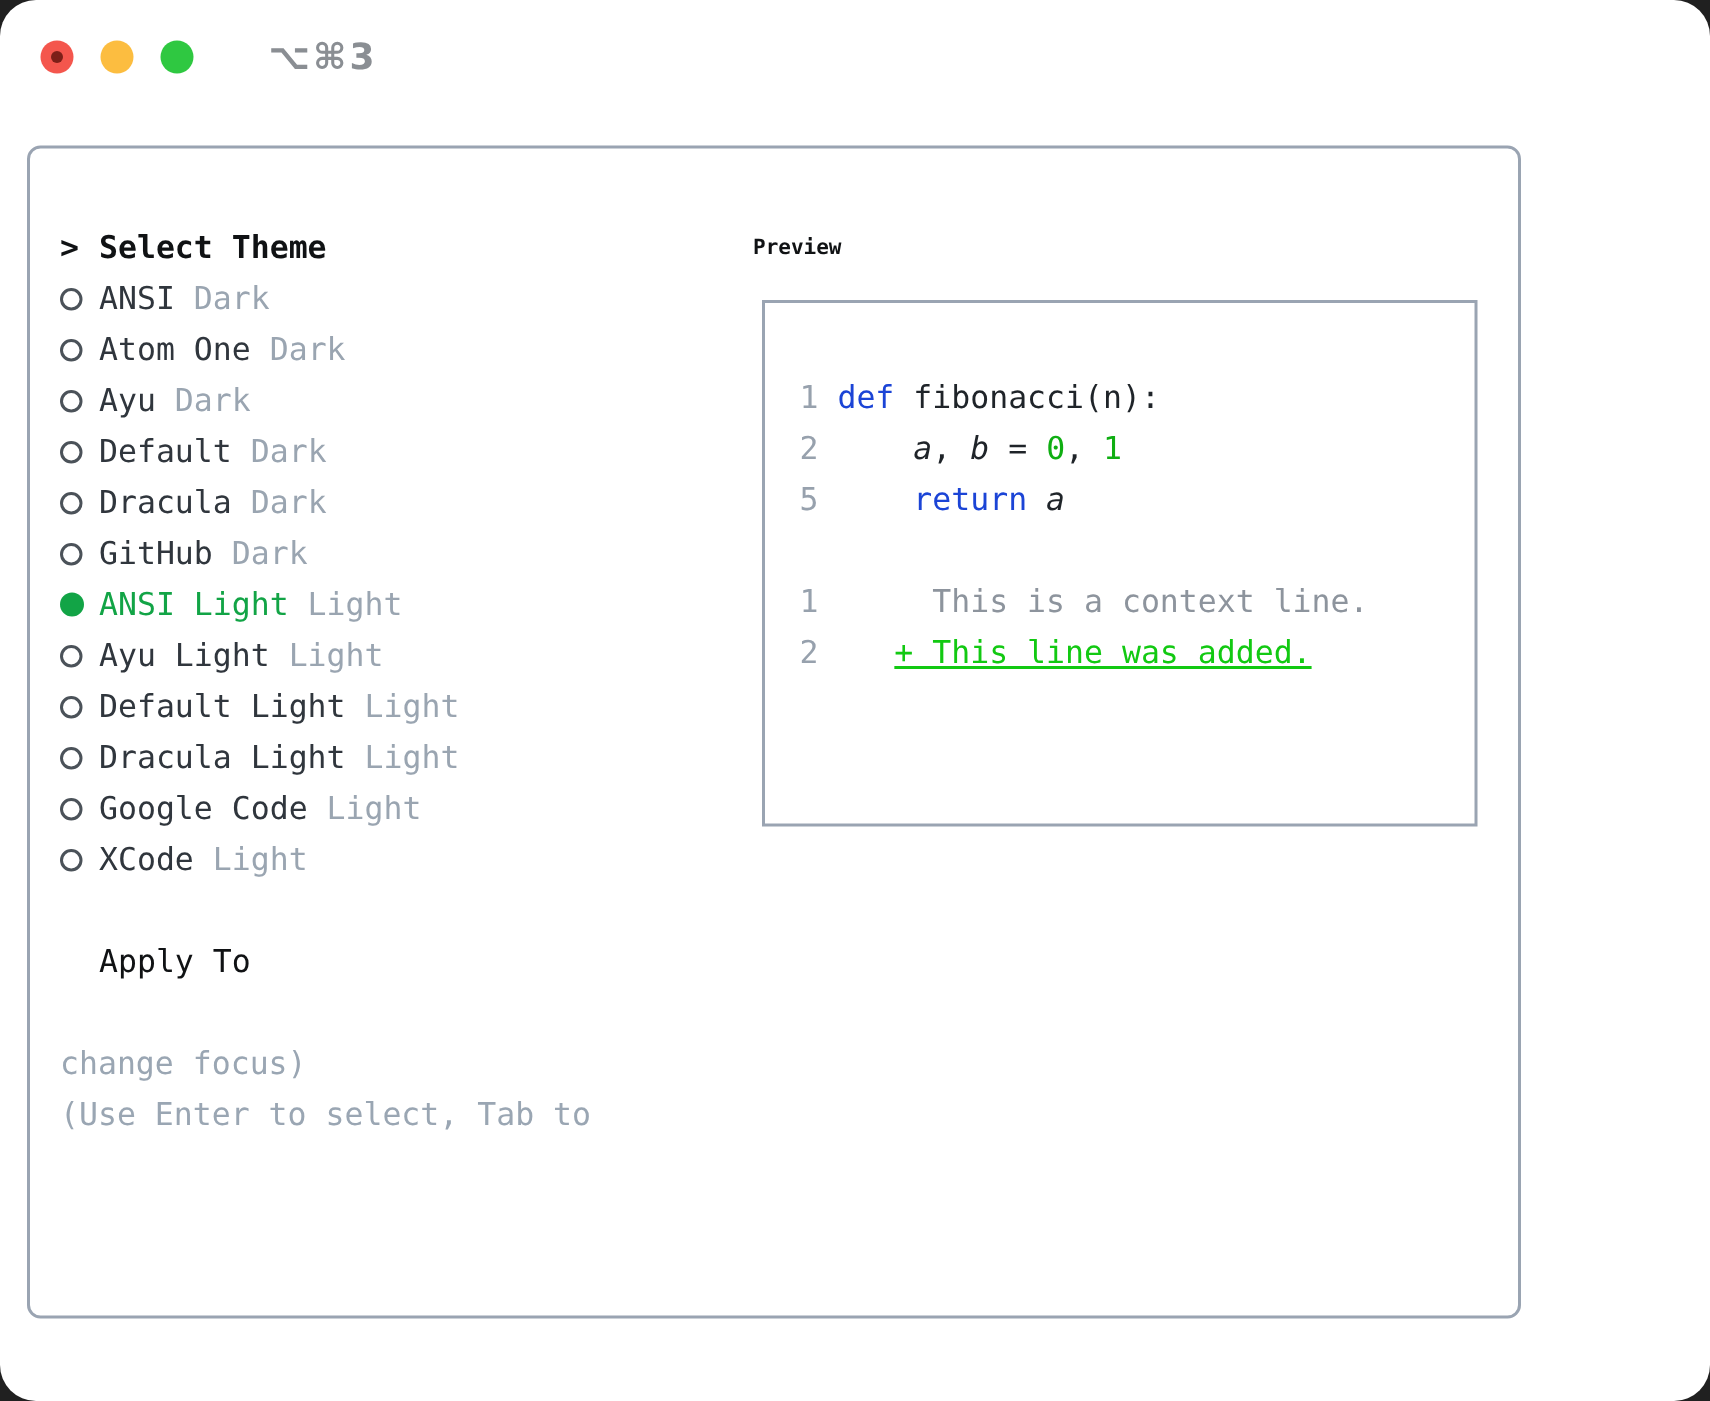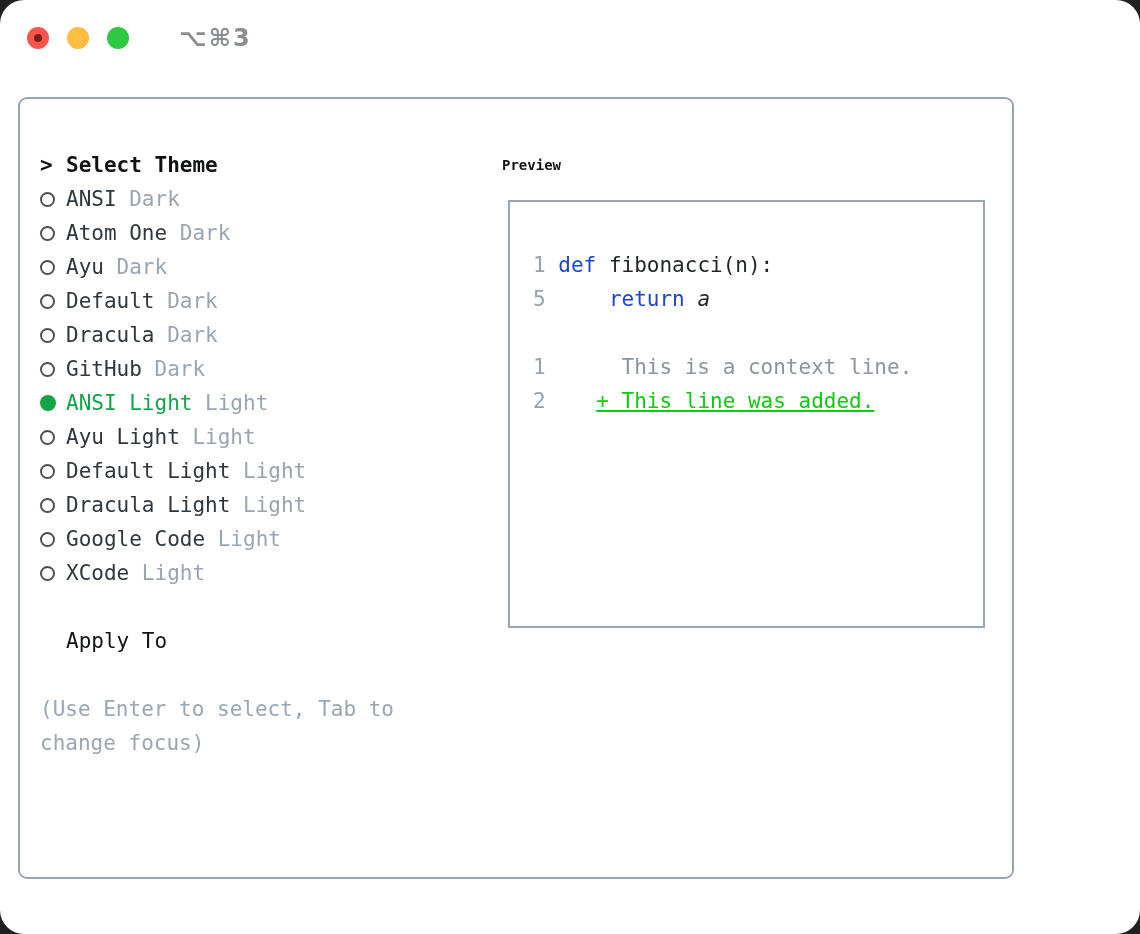--- a/index.html
+++ b/index.html
@@ -71,21 +71,21 @@
   .hint-row { color: var(--hint_gray); }
   
   .preview-title {
     position: absolute; left: 482px; top: 49px;
     height: 34px; line-height: 34px;
     font-size: 14px; font-weight: bold; color: var(--header_black);
     white-space: pre;
   }
   .preview-box {
     position: absolute; left: 488px; top: 101px;
-    width: 477px; height: 428px;
+    width: 477px; height: 351px;
     border: 2px solid var(--border_gray);
     box-sizing: border-box;
     padding: 46px 0 0 23px;
     background: #ffffff;
     overflow: hidden;
   }
   .pline {
     height: 34px; line-height: 34px;
     font-size: 21px; white-space: pre;
   }
@@ -139,29 +139,30 @@
       <div class="gap-row"></div>
 
       <div class="row">
         <span class="marker"></span>
         <span class="plain-title">Apply To</span>
       </div>
 
 
       <div class="gap-row"></div>
 
+      <div class="row hint-row">change focus)</div>
       <div class="row hint-row">(Use Enter to select, Tab to</div>
-      <div class="row hint-row">change focus)</div>
     </div>
 
     <div class="preview-title">Preview</div>
 
     <div class="preview-box">
       <div id="preview-lines">
           <div class="pline"><span class="lnum">1 </span><span class="tok-keyword">def</span><span class="tok-plain"> fibonacci(n):</span></div>
+          <div class="pline"><span class="lnum">2 </span><span class="tok-plain">    </span><span class="tok-var">a</span><span class="tok-plain">, </span><span class="tok-var">b</span><span class="tok-plain"> = </span><span class="tok-number">0</span><span class="tok-plain">, </span><span class="tok-number">1</span></div>
           <div class="pline"><span class="lnum">5 </span><span class="tok-plain">    </span><span class="tok-keyword">return</span><span class="tok-plain"> </span><span class="tok-var">a</span></div>
           <div class="pline"><span class="lnum"></span></div>
           <div class="pline"><span class="lnum">1 </span><span class="tok-context">     This is a context line.</span></div>
           <div class="pline"><span class="lnum">2 </span><span class="tok-plain">   </span><span class="tok-added">+ This line was added.</span></div>
         </div>
     </div>
 
   </div>
 </div>
 

